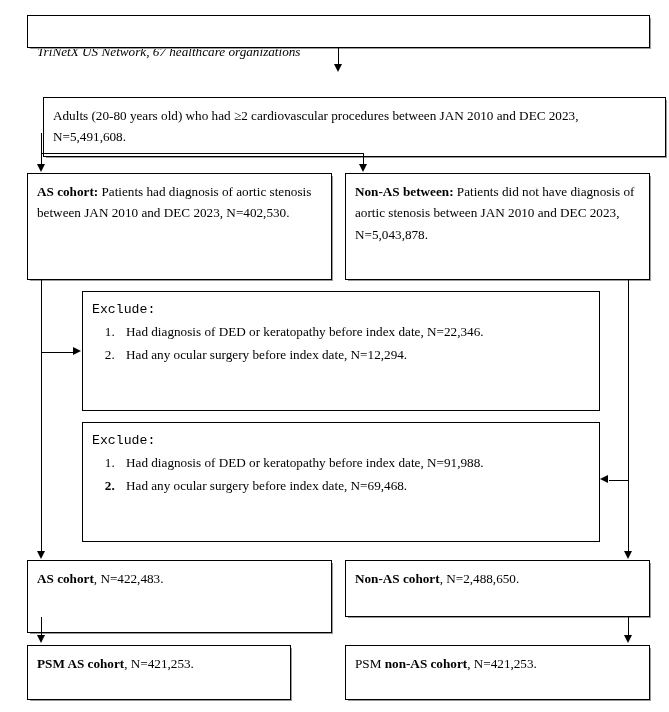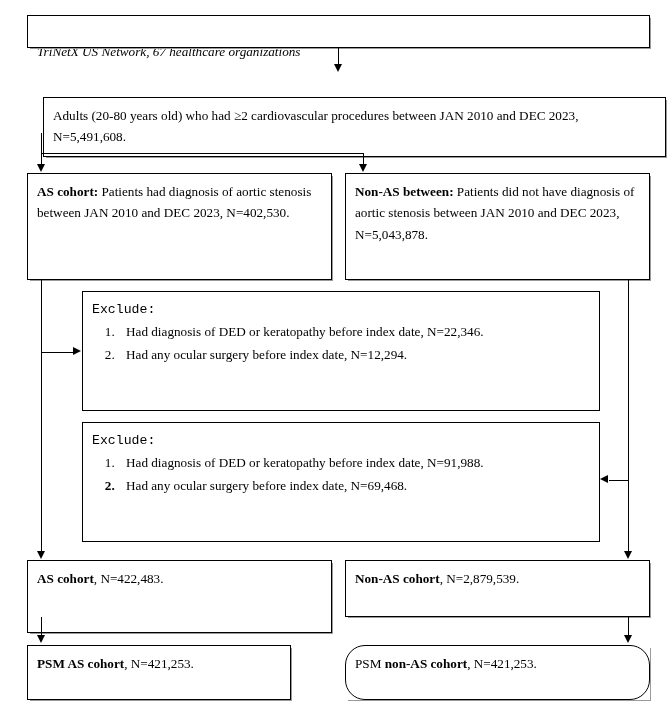--- a/index.html
+++ b/index.html
@@ -150,30 +150,30 @@
       <li>Had diagnosis of DED or keratopathy before index date, N=91,988.</li>
       <li class="bold-marker">Had any ocular surgery before index date, N=69,468.</li>
     </ol>
   </div>
 
   <div class="box shadow" style="left:27px; top:560px; width:305px; height:73px;">
     <span class="b">AS cohort</span><span>, N=422,483.</span>
   </div>
 
   <div class="box shadow" style="left:345px; top:560px; width:305px; height:57px;">
-    <span class="b">Non-AS cohort</span><span>, N=2,879,539.</span>
+    <span class="b">Non-AS cohort</span><span>, N=2,488,650.</span>
   </div>
 
   <div class="vline" style="left:41px; top:617px; height:19px;"></div>
   <div class="arrow-down" style="left:37px; top:635px;"></div>
 
   <div class="vline" style="left:628px; top:617px; height:19px;"></div>
   <div class="arrow-down" style="left:624px; top:635px;"></div>
 
   <div class="box shadow" style="left:27px; top:645px; width:264px; height:55px;">
     <span class="b">PSM AS cohort</span><span>, N=421,253.</span>
   </div>
 
-  <div class="box shadow" style="left:345px; top:645px; width:305px; height:55px;border-radius:20px;">
+  <div class="box shadow" style="left:345px; top:645px; width:305px; height:55px;">
     <span>PSM </span><span class="b">non-AS cohort</span><span>, N=421,253.</span>
   </div>
 
 </div>
 
 </body></html>

